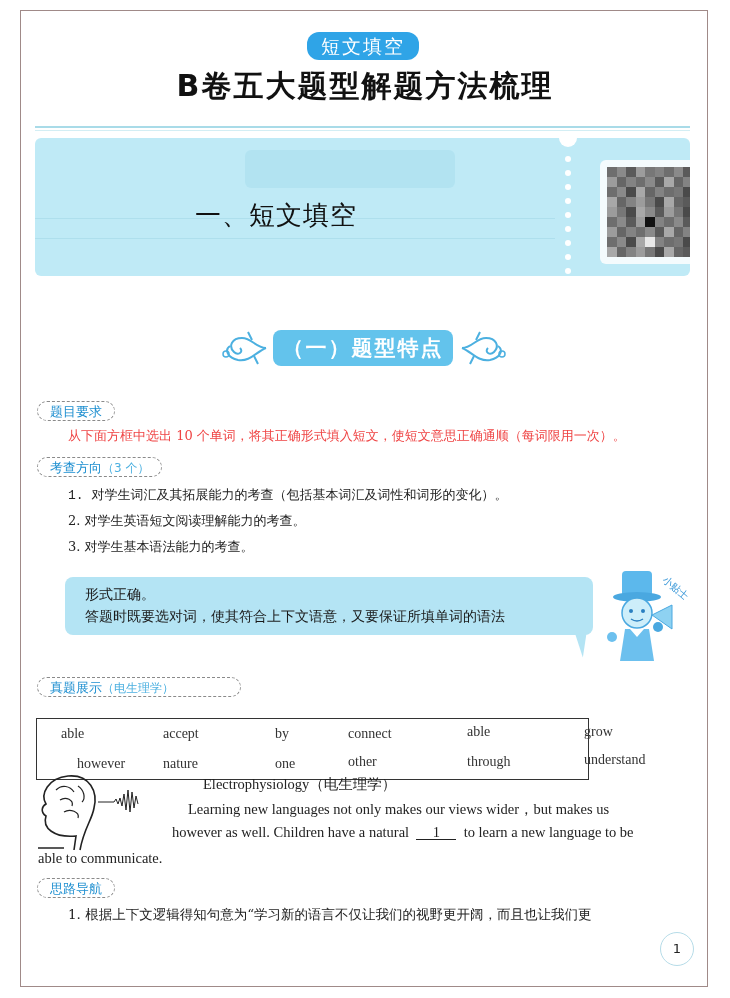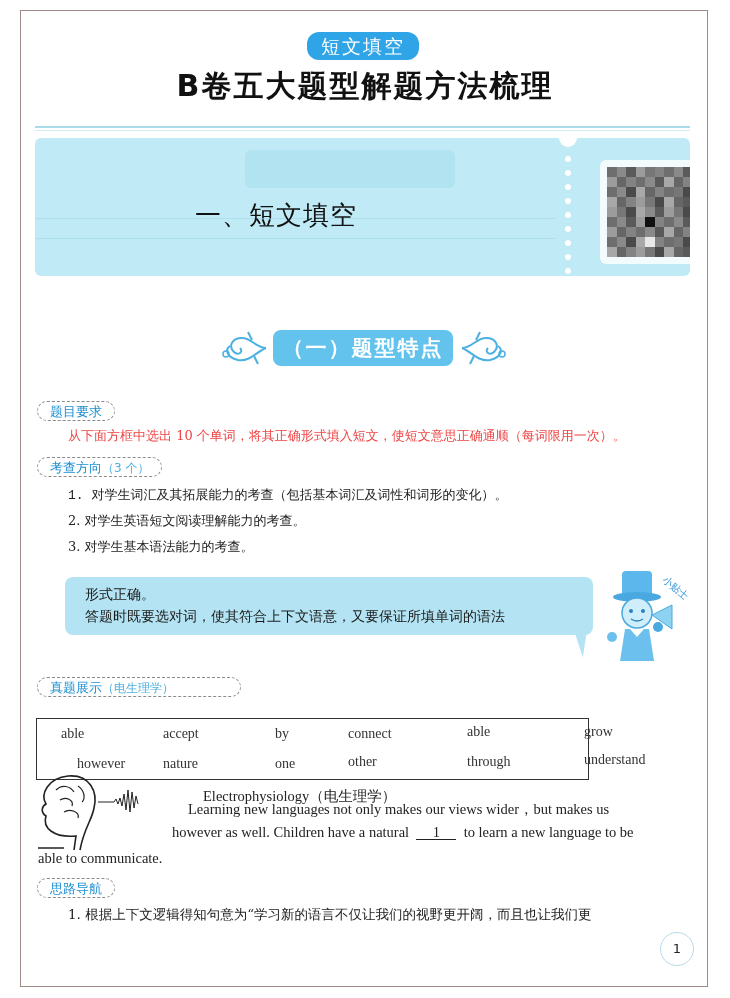--- a/index.html
+++ b/index.html
@@ -250,21 +250,21 @@
   <span class="word" style="left:430px;top:35px;">through</span>
   <span class="word" style="left:547px;top:33px;">understand</span>
 </div>
 
 <svg class="abs" style="left:34px;top:772px;width:130px;height:80px;" viewBox="0 0 130 80">
   <path d="M40 78 L42 64 C20 66 8 56 12 44 C6 40 8 34 12 32 C6 22 14 6 34 4 C56 2 64 20 60 36 C58 48 50 56 46 78" fill="none" stroke="#222" stroke-width="1.6"></path>
   <path d="M22 18 C28 12 36 14 40 20 M26 28 C32 24 40 28 38 34 M30 40 C36 36 46 40 44 46 M44 14 C50 18 52 26 48 30" fill="none" stroke="#222" stroke-width="1.2"></path>
   <path d="M4 76 L30 76" stroke="#222" stroke-width="1.5"></path>
   <path d="M64 30 L80 30 L82 27 L84 32 L86 26 L88 34 L90 22 L92 38 L94 18 L96 40 L98 20 L100 36 L102 24 L104 32" fill="none" stroke="#222" stroke-width="1"></path>
 </svg>
-<div class="abs passage" style="left:203px;top:775px;margin-top:12px;">Electrophysiology（电生理学）</div>
+<div class="abs passage" style="left:203px;top:775px;">Electrophysiology（电生理学）</div>
 <div class="abs passage" style="left:188px;top:800px;">Learning new languages not only makes our views wider，but makes us</div>
 <div class="abs passage" style="left:172px;top:824px;">
   <span>however as well.  Children have a natural</span>
   &nbsp;<span class="blank">1</span>&nbsp;
   <span>to learn a new language to be</span>
 </div>
 <div class="abs passage" style="left:38px;top:850px;">able to communicate.</div>
 
 <div class="abs tag" style="left:37px;top:878px;">
   <span>思路导航</span>

